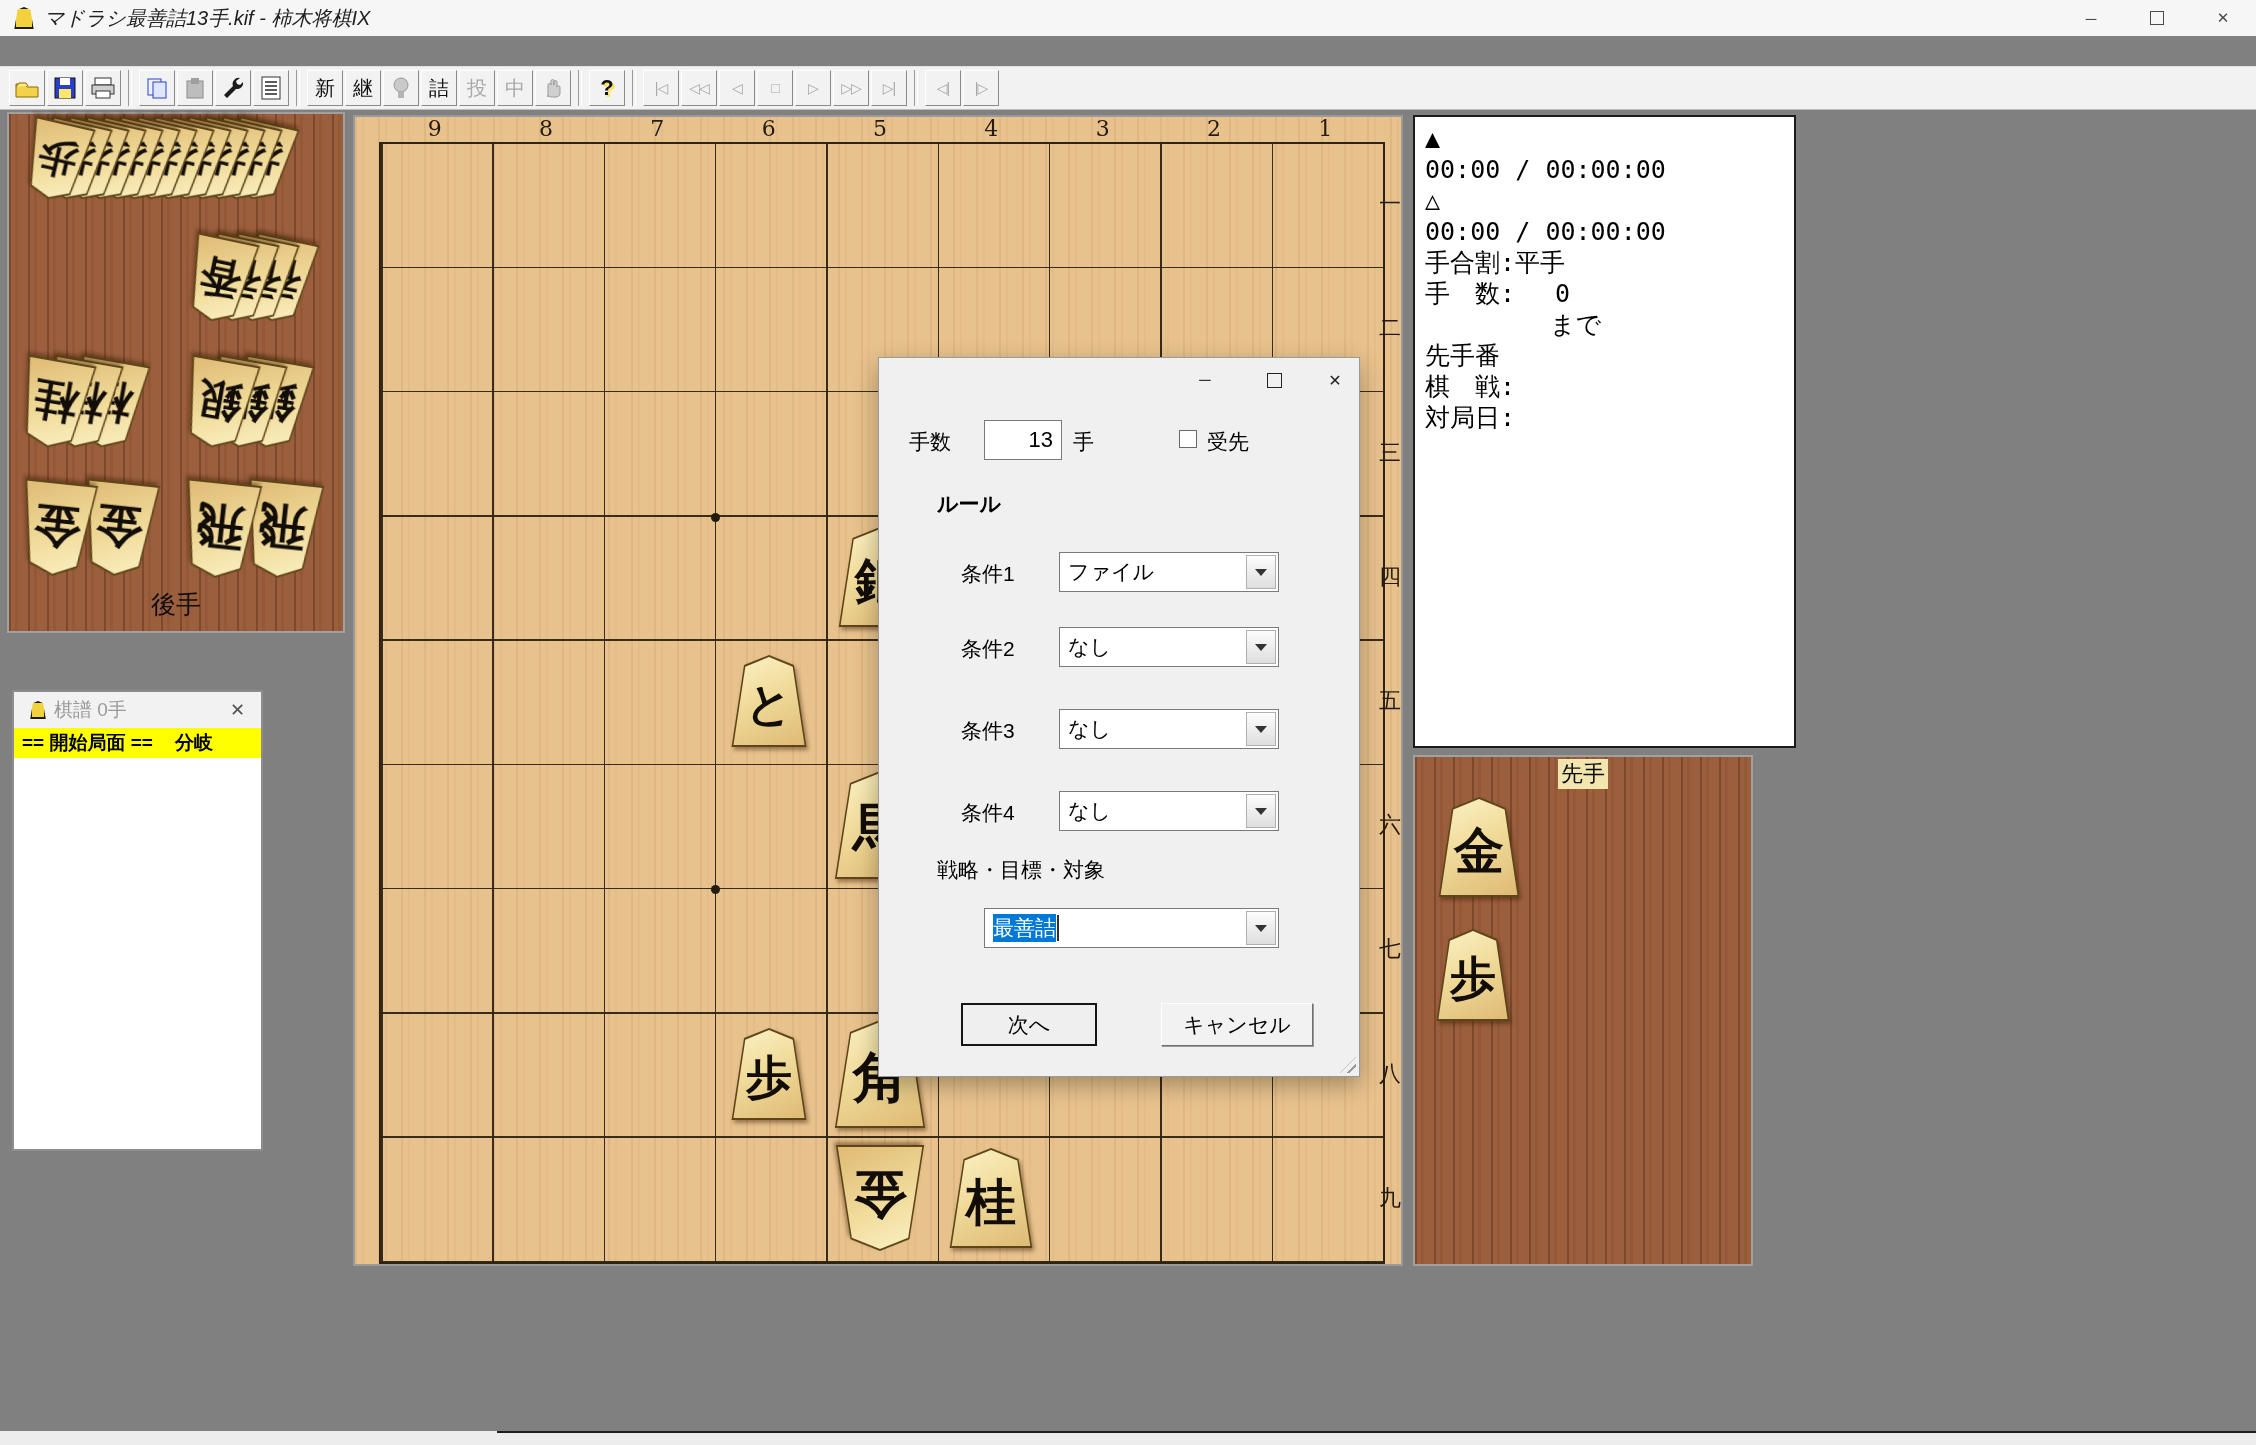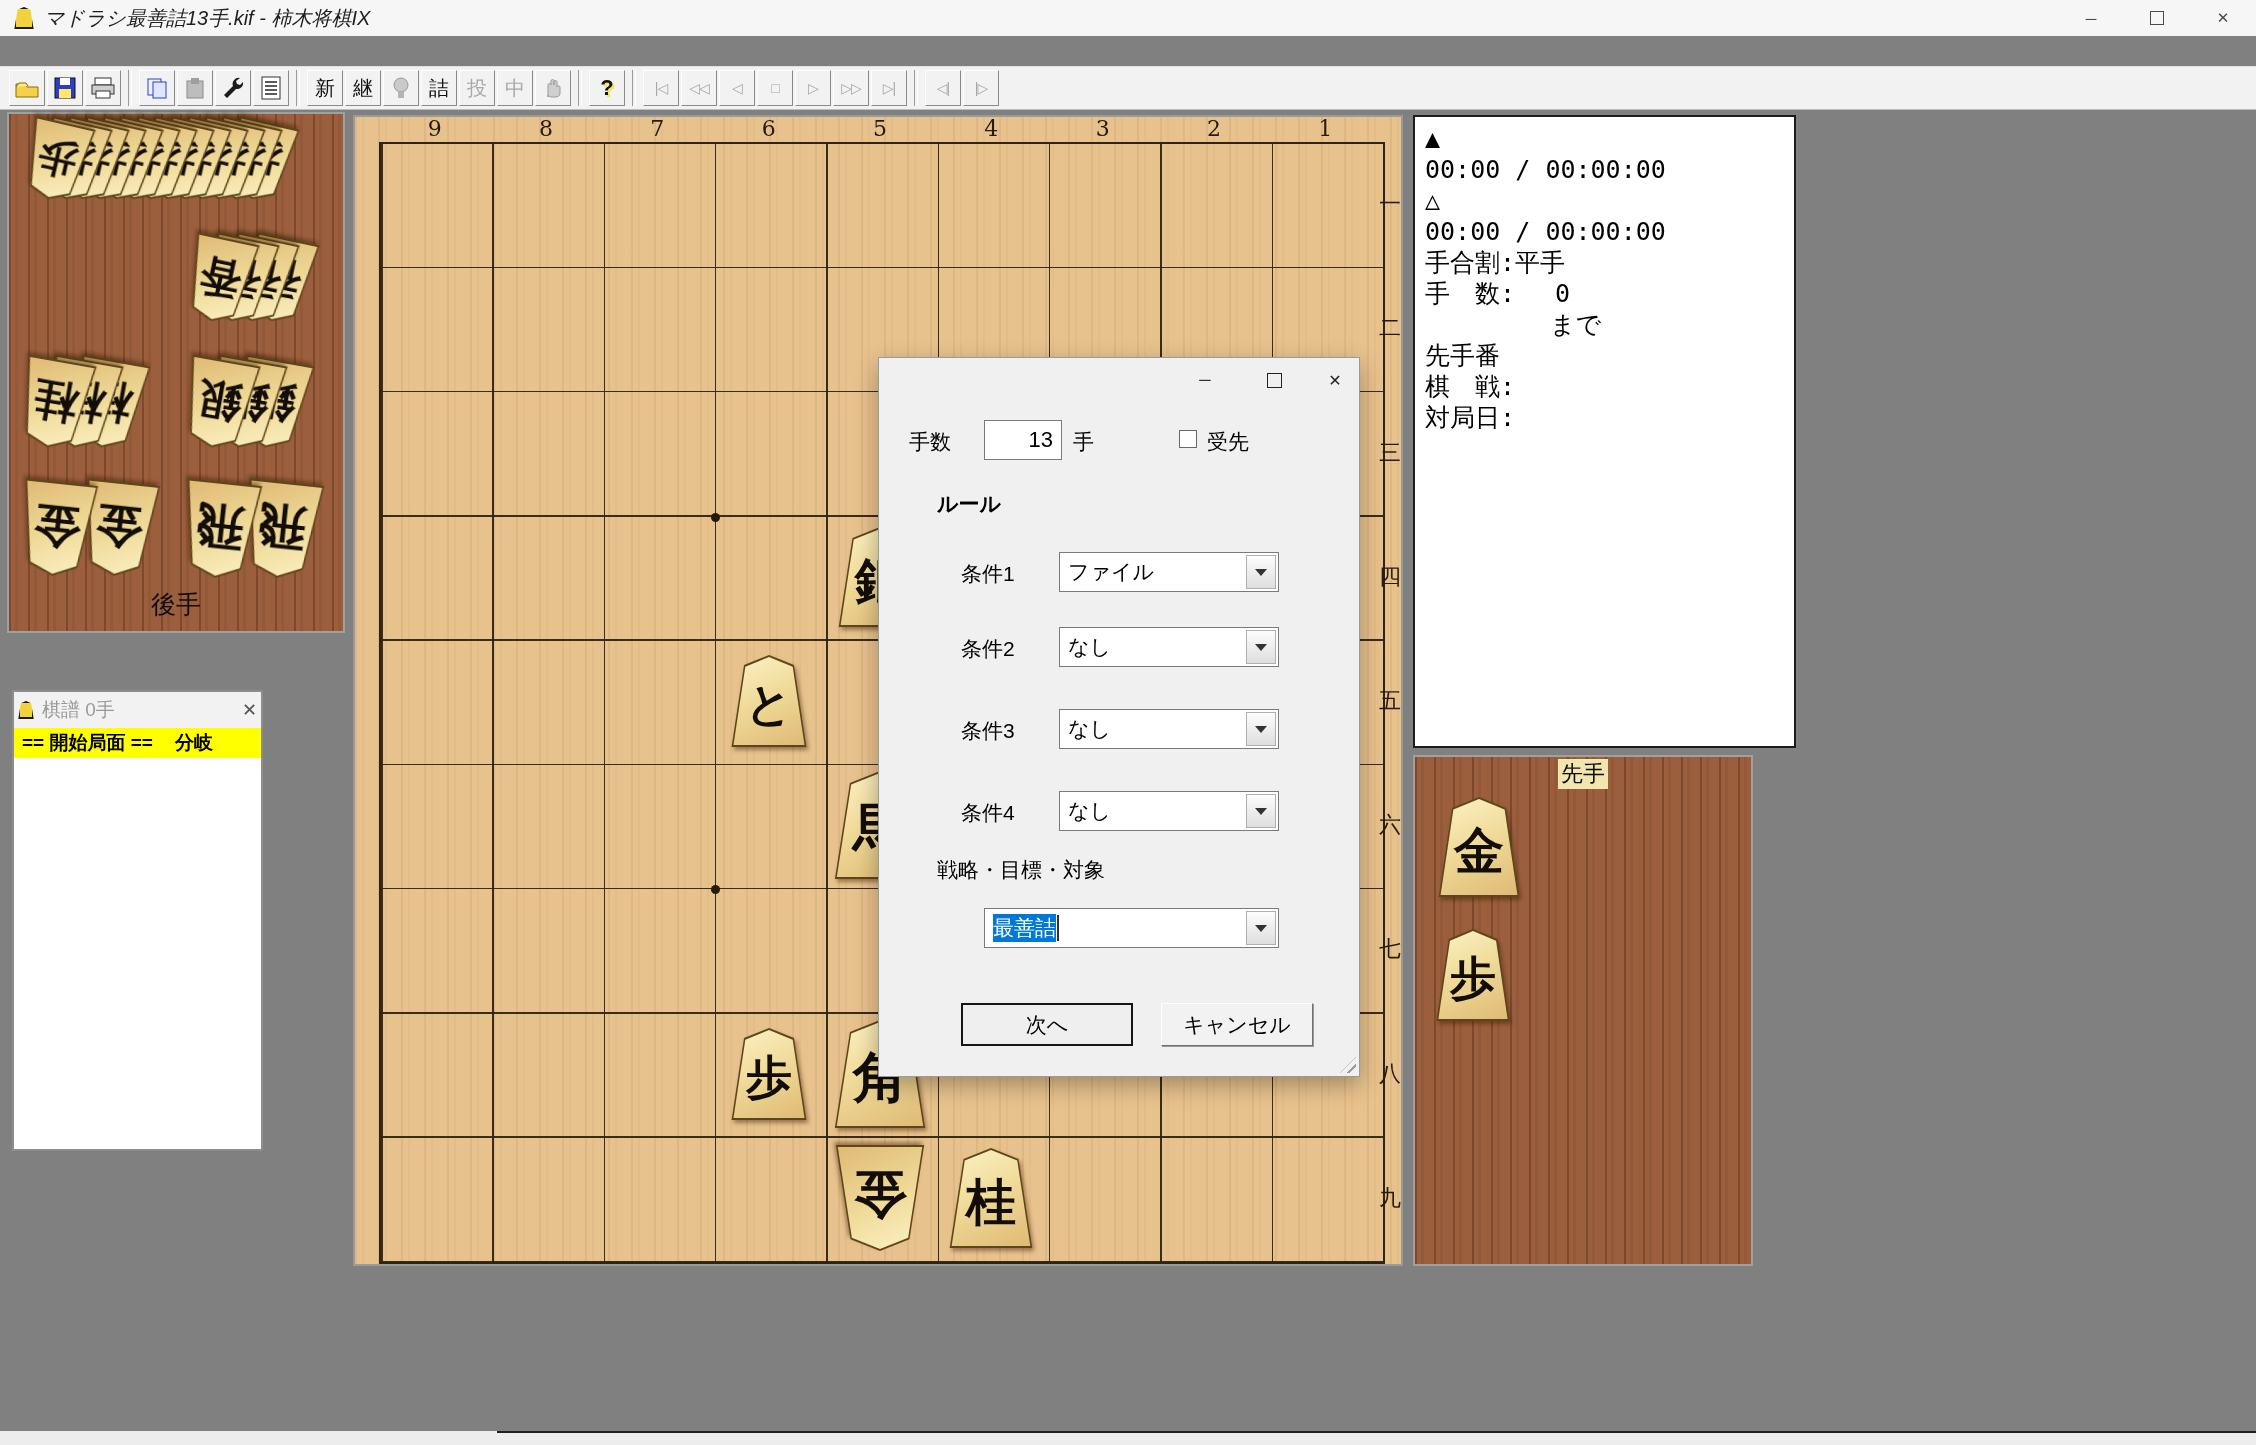--- a/index.html
+++ b/index.html
@@ -62,21 +62,21 @@
           clip-path:polygon(50% 0%,82% 11%,98% 100%,2% 100%,18% 11%);}
   .p-face{position:absolute;inset:2px;background:linear-gradient(155deg,#fcf2c6,#f0db9a 45%,#dfba74);
           clip-path:polygon(50% 0%,82% 11%,98% 100%,2% 100%,18% 11%);}
   .p-kanji{position:absolute;inset:0;display:flex;align-items:center;justify-content:center;
            padding-top:10%;box-sizing:border-box;font-family:"DejaVu Serif",serif;
            font-weight:700;color:#120d06;}
   
   .kifu{position:absolute;left:12px;top:690px;width:251px;height:461px;background:#fff;
         border:2px solid #8d8d8d;box-sizing:border-box;}
   .kifu-title{height:36px;background:#f2f2f2;display:flex;align-items:center;
-              padding:0 4px;color:#9a9a9a;font-size:19px;}
+              padding:0 16px;color:#9a9a9a;font-size:19px;}
   .kifu-icon{width:16px;height:18px;margin-right:8px;position:relative;flex:none;}
   .kifu-icon::before{content:"";position:absolute;inset:0;background:#f2d23c;
        clip-path:polygon(50% 0%,82% 12%,98% 100%,2% 100%,18% 12%);box-shadow:inset 0 0 0 2px #1a1a1a;}
   .kifu-close{margin-left:auto;color:#555;font-size:18px;}
   .kifu-row{height:30px;background:#ffff00;display:flex;align-items:center;
             font-weight:700;font-size:19px;color:#000;padding:0 8px;}
   .kifu-branch{margin-left:22px;}
   
   .info{position:absolute;left:1413px;top:115px;width:383px;height:633px;background:#fff;
         border:2px solid #1b1b1b;box-sizing:border-box;padding:6px 10px;
@@ -107,21 +107,21 @@
          display:flex;align-items:center;padding-left:8px;font-size:21px;}
   .arrow-btn{position:absolute;right:2px;top:2px;bottom:2px;width:30px;
              background:linear-gradient(#fdfdfd,#dedede);border:1px solid #b0b0b0;
              box-sizing:border-box;display:flex;align-items:center;justify-content:center;}
   .arrow-btn::after{content:"";width:0;height:0;border:6px solid transparent;
              border-top:7px solid #333;margin-top:7px;}
   .sel-text{background:#0078d7;color:#fff;}
   .caret{width:2px;height:26px;background:#333;margin-left:1px;}
   .btn{position:absolute;display:flex;align-items:center;justify-content:center;
        font-size:21px;color:#000;box-sizing:border-box;}
-  .btn-next{left:82px;top:645px;width:172px;height:43px;background:#efefef;border:2px solid #161616;}
+  .btn-next{left:82px;top:645px;width:136px;height:43px;background:#efefef;border:2px solid #161616;}
   .btn-cancel{left:282px;top:645px;width:152px;height:43px;background:#f2f2f2;border:1px solid;
        border-color:#ffffff #707070 #707070 #ffffff;box-shadow:1px 1px 0 #9a9a9a;}
   .grip{position:absolute;right:3px;bottom:3px;width:16px;height:16px;
         background:repeating-linear-gradient(135deg,transparent 0 4px,#9a9a9a 4px 6px);
         clip-path:polygon(100% 0,100% 100%,0 100%);}
 </style>
 </head>
 <body>
 
 <div class="app">

